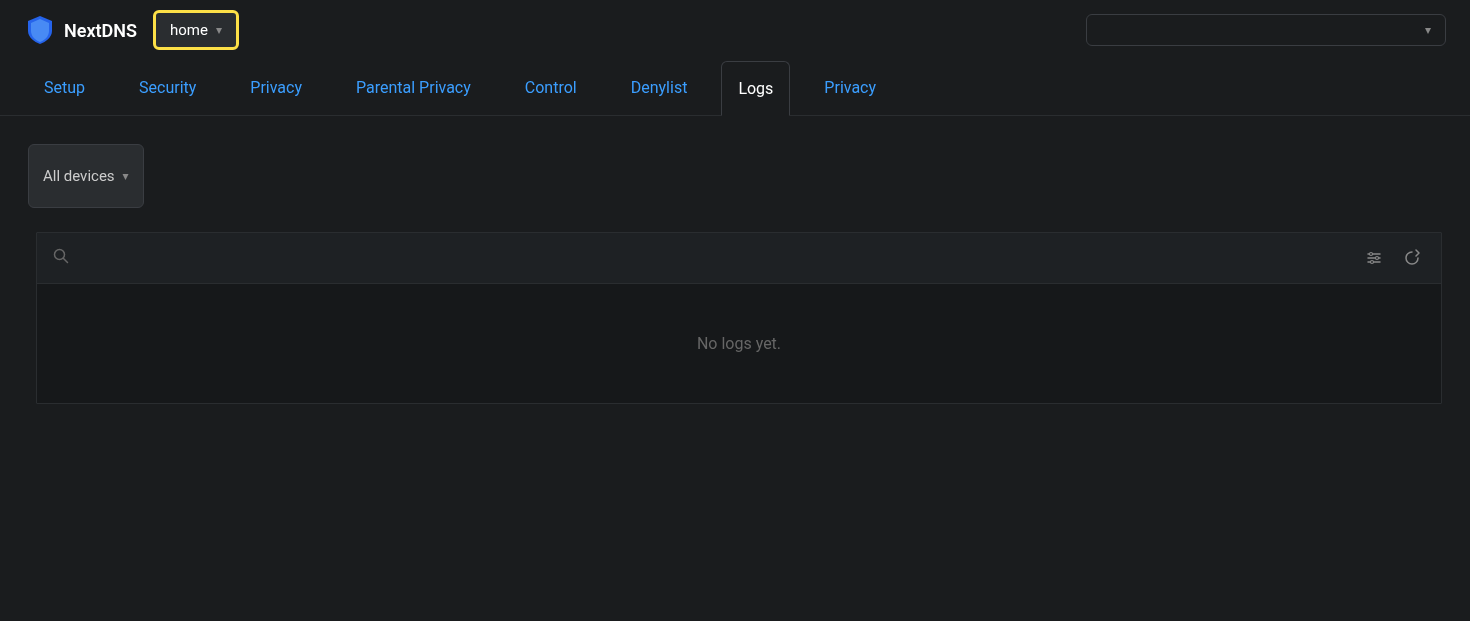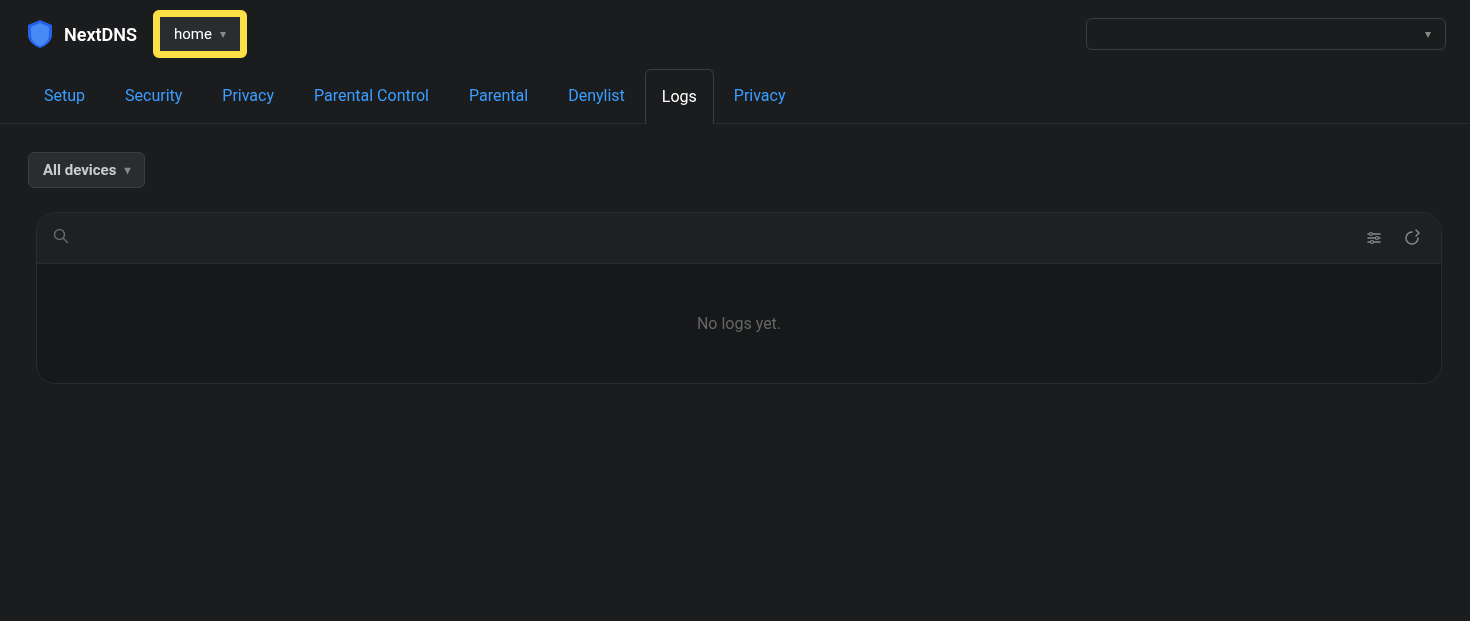--- a/index.html
+++ b/index.html
@@ -37,21 +37,21 @@
       color: #ffffff;
       font-size: 18px;
       font-weight: 600;
     }
 
     .profile-dropdown {
       display: flex;
       align-items: center;
       gap: 8px;
       background-color: #2a2d30;
-      border: 7px solid #fde047;
+      border: 3px solid #fde047;
       border-radius: 6px;
       padding: 8px 14px;
       cursor: pointer;
       color: #ffffff;
       font-size: 15px;
     }
 
     .profile-dropdown .chevron {
       color: #888;
       font-size: 12px;
@@ -83,21 +83,21 @@
     }
 
     
     .nav {
       display: flex;
       flex-wrap: wrap;
       align-items: center;
       padding: 0 24px;
       background-color: #1a1c1e;
       border-bottom: 1px solid #2a2d30;
-      gap: 0;
+      gap: 14px;
     }
 
     .nav-item {
       padding: 18px 20px;
       color: #3b9eff;
       font-size: 16px;
       cursor: pointer;
       text-decoration: none;
       display: block;
     }
@@ -118,37 +118,36 @@
       background-color: #1a1c1e;
     }
 
     .devices-dropdown {
       display: inline-flex;
       align-items: center;
       gap: 8px;
       background-color: #2a2d30;
       border: 1px solid #3a3d42;
       border-radius: 6px;
-      padding: 8px 14px;
+      padding: 22px 14px;
       cursor: pointer;
       color: #cccccc;
       font-size: 15px;
       margin-bottom: 24px;
-      font-weight: bold;
     }
 
     .devices-dropdown .chevron {
       color: #888;
       font-size: 12px;
     }
 
     
     .logs-container {
       border: 1px solid #2a2d30;
-      border-radius: 20px;
+      border-radius: 1px;
       overflow: hidden;
       margin-left: 8px;
     }
 
     .logs-search-bar {
       display: flex;
       align-items: center;
       padding: 12px 16px;
       background-color: #1e2124;
       gap: 12px;
@@ -231,22 +230,22 @@
   <div class="account-dropdown">
     <span></span>
     <span class="chevron">▾</span>
   </div>
 </div>
 
 <nav class="nav">
   <a class="nav-item">Setup</a>
   <a class="nav-item">Security</a>
   <a class="nav-item">Privacy</a>
-  <a class="nav-item">Parental Control</a>
-  <a class="nav-item">Parental</a>
+  <a class="nav-item">Parental Privacy</a>
+  <a class="nav-item">Control</a>
   <a class="nav-item">Denylist</a>
   <a class="nav-item active">Logs</a>
   <a class="nav-item">Privacy</a>
 </nav>
 
 <div class="main-content">
 
   <div class="devices-dropdown">
     <span>All devices</span>
     <span class="chevron">▾</span>

